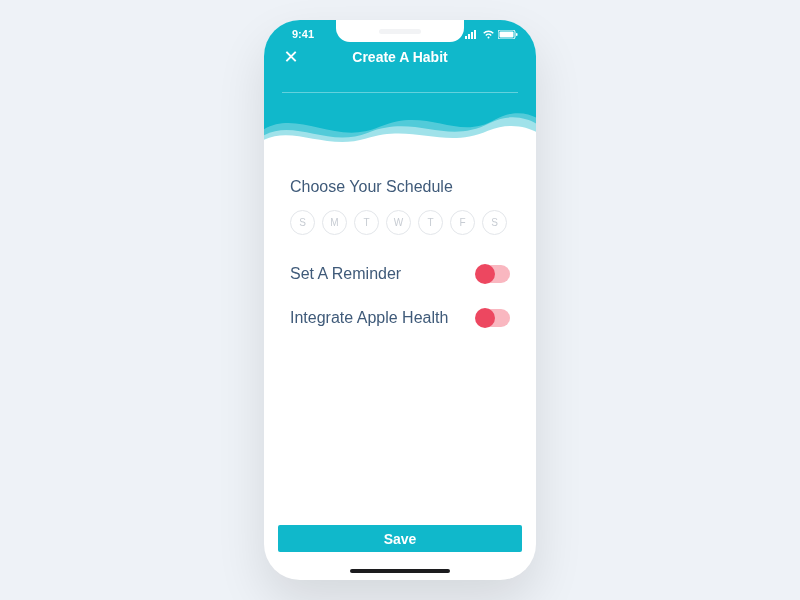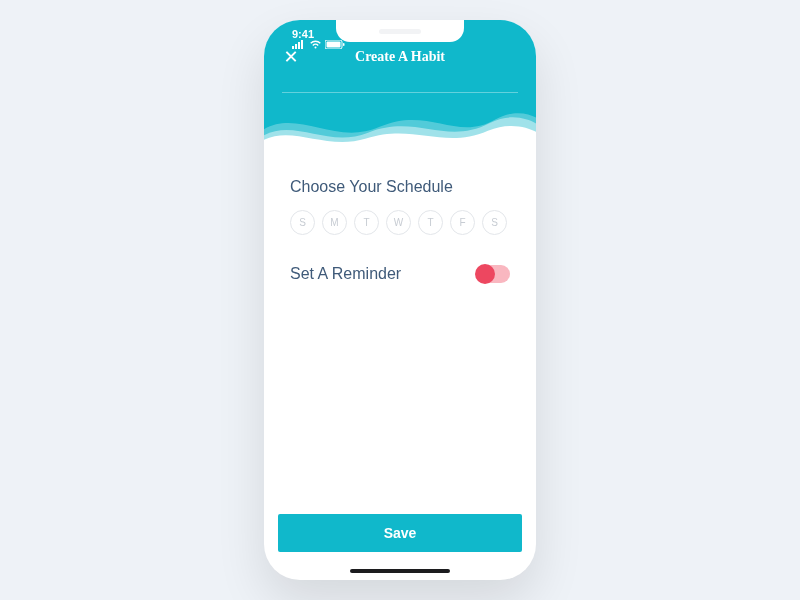--- a/index.html
+++ b/index.html
@@ -47,28 +47,28 @@
     }
     .header {
       position: relative;
       height: 130px;
       background: #10b8cb;
       overflow: hidden;
     }
     .status-bar {
       display: flex;
       justify-content: space-between;
+      align-items: center;
       padding: 8px 18px 0 28px;
       height: 20px;
       color: #fff;
       font-size: 11px;
       font-weight: 600;
       position: relative;
       z-index: 10;
-      flex-direction: column;
     }
     .status-icons { display: flex; align-items: center; gap: 3px; }
     .title-row {
       display: flex;
       align-items: center;
       padding: 8px 18px 0 18px;
       position: relative;
       z-index: 10;
     }
     .close-btn {
@@ -79,21 +79,20 @@
       text-align: center;
       cursor: pointer;
     }
     .title {
       flex: 1;
       text-align: center;
       color: #fff;
       font-weight: 700;
       font-size: 14px;
       margin-right: 18px;
-      font-family: Liberation Serif, serif;
     }
     .header-line {
       position: absolute;
       top: 72px;
       left: 18px;
       right: 18px;
       height: 1px;
       background: rgba(255,255,255,0.35);
       z-index: 10;
     }
@@ -156,21 +155,21 @@
       width: 20px;
       height: 20px;
       background: #ed4760;
       border-radius: 50%;
     }
     .save-btn {
       position: absolute;
       left: 14px;
       right: 14px;
       bottom: 28px;
-      height: 38px;
+      height: 27px;
       background: #10b8cb;
       color: #fff;
       font-weight: 700;
       font-size: 14px;
       display: flex;
       align-items: center;
       justify-content: center;
       border-radius: 2px;
       cursor: pointer;
     }
@@ -238,17 +237,23 @@
       <div class="day">S</div>
     </div>
 
     <div class="option-row">
       <div class="option-label">Set A Reminder</div>
       <div class="toggle">
         <div class="toggle-knob"></div>
       </div>
     </div>
 
+    <div class="option-row">
+      <div class="option-label">Integrate Apple Health</div>
+      <div class="toggle">
+        <div class="toggle-knob"></div>
+      </div>
+    </div>
   </div>
 
   <div class="save-btn">Save</div>
   <div class="home-indicator"></div>
 </div>
 
 </body></html>

